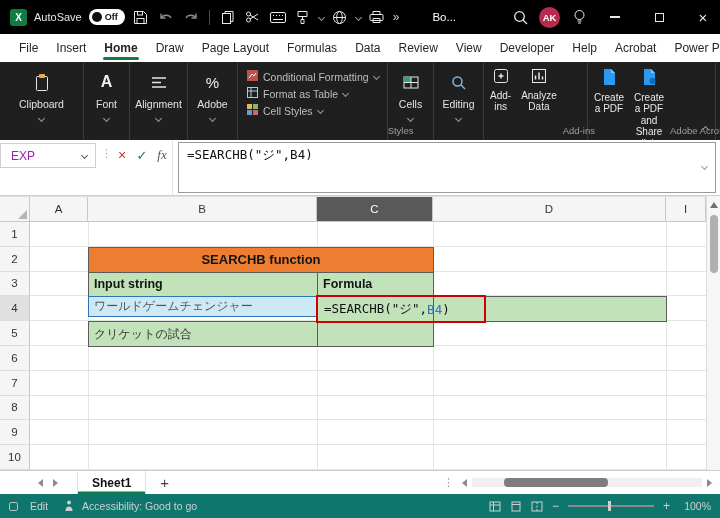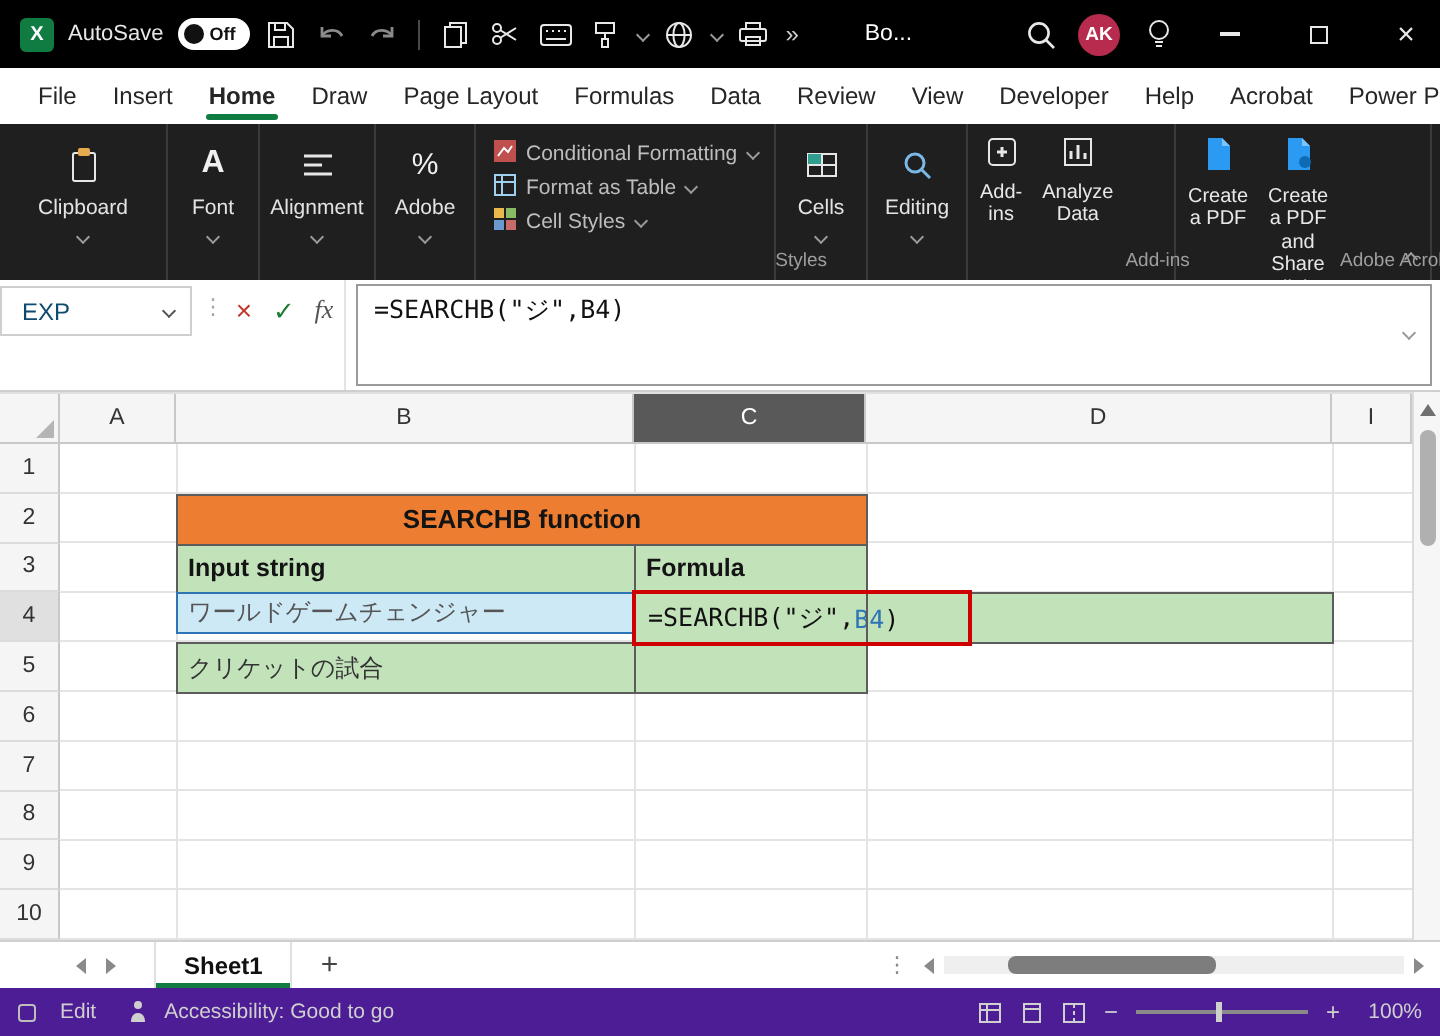--- a/index.html
+++ b/index.html
@@ -56,21 +56,21 @@
             text-align:center; line-height:1.15; max-width:60px; }
   .w-clip{width:84px}.w-font{width:46px}.w-align{width:58px}.w-num{width:50px}.w-styles{width:150px}
   .w-cells{width:46px}.w-edit{width:50px}.w-addins{width:104px}.w-acro{width:128px}
   .w-fill { flex:1; position:relative; }
   .ribbon-collapse { position:absolute; right:12px; bottom:8px; }
 
   
   .formulabar { position:absolute; top:140px; left:0; right:0; height:56px; background:#fff;
                 border-bottom:1px solid #cfcfcf; }
   .namebox { position:absolute; left:0; top:3px; width:96px; height:25px; border:1px solid #cfcfcf;
-             display:flex; align-items:center; padding-left:10px; font-size:12px; color:#0c4a6e; background:#fff; }
+             display:flex; align-items:center; padding-left:10px; font-size:12px; color:#a21caf; background:#fff; }
   .namebox .chevron { margin-left:auto; margin-right:8px; border-color:#555; }
   .fb-sep { position:absolute; left:172px; top:0; bottom:0; width:1px; background:#e4e4e4; }
   .fb-dots { position:absolute; left:101px; top:7px; color:#a8a8a8; font-size:11px; }
   .fb-btn { position:absolute; top:5px; width:20px; height:20px; display:flex; align-items:center;
             justify-content:center; font-size:13px; cursor:pointer; }
   .fb-x { left:112px; color:#c0392b; font-size:14px; }
   .fb-check { left:132px; color:#1E7B34; }
   .fb-fx { left:152px; color:#555; font-style:italic; font-family:"Liberation Serif", serif; font-size:13px; }
   .fb-input { position:absolute; left:178px; top:2px; right:4px; height:51px; border:1px solid #9a9a9a;
               background:#fff; font-family:"DejaVu Sans Mono", monospace; font-size:12.5px; color:#111;
@@ -141,21 +141,21 @@
               box-shadow:inset 0 -2.5px 0 var(--excel_green,#107C41); margin-left:14px; }
   .addsheet { margin-left:14px; font-size:15px; color:#444; line-height:1; }
   .hdots { color:#888; margin-right:8px; font-size:11px; }
   .hs-arrow { width:0; height:0; border-top:4px solid transparent; border-bottom:4px solid transparent; }
   .hs-arrow.left { border-right:5px solid #8a8a8a; }
   .hs-arrow.right { border-left:5px solid #8a8a8a; margin-right:8px; }
   .hs-track { width:230px; height:9px; background:#efefef; position:relative; margin:0 5px; }
   .hs-thumb { position:absolute; left:32px; top:0; width:104px; height:9px; background:#7d7d7d; border-radius:4px; }
 
   
-  .statusbar { position:absolute; left:0; right:0; top:494px; height:24px; background:#4c1d95; color:#cfcfcf;
+  .statusbar { position:absolute; left:0; right:0; top:494px; height:24px; background:#0f766e; color:#cfcfcf;
                display:flex; align-items:center; font-size:10.5px; padding:0 9px; gap:8px; }
   .sb-macro { width:9px; height:9px; border:1px solid #bdbdbd; border-radius:2px; }
   .sb-mode { margin-left:4px; }
   .sb-access-ico { display:flex; align-items:center; margin-left:8px; }
   .sb-right { margin-left:auto; display:flex; align-items:center; gap:9px; }
   .viewico { display:flex; align-items:center; }
   .zoom-track { width:86px; height:2px; background:#8a8a8a; position:relative; }
   .zoom-thumb { position:absolute; left:40px; top:-4px; width:3px; height:10px; background:#cfcfcf; }
   .zoom-pct { min-width:32px; text-align:right; }
   .zbtn { font-size:12px; cursor:pointer; }

